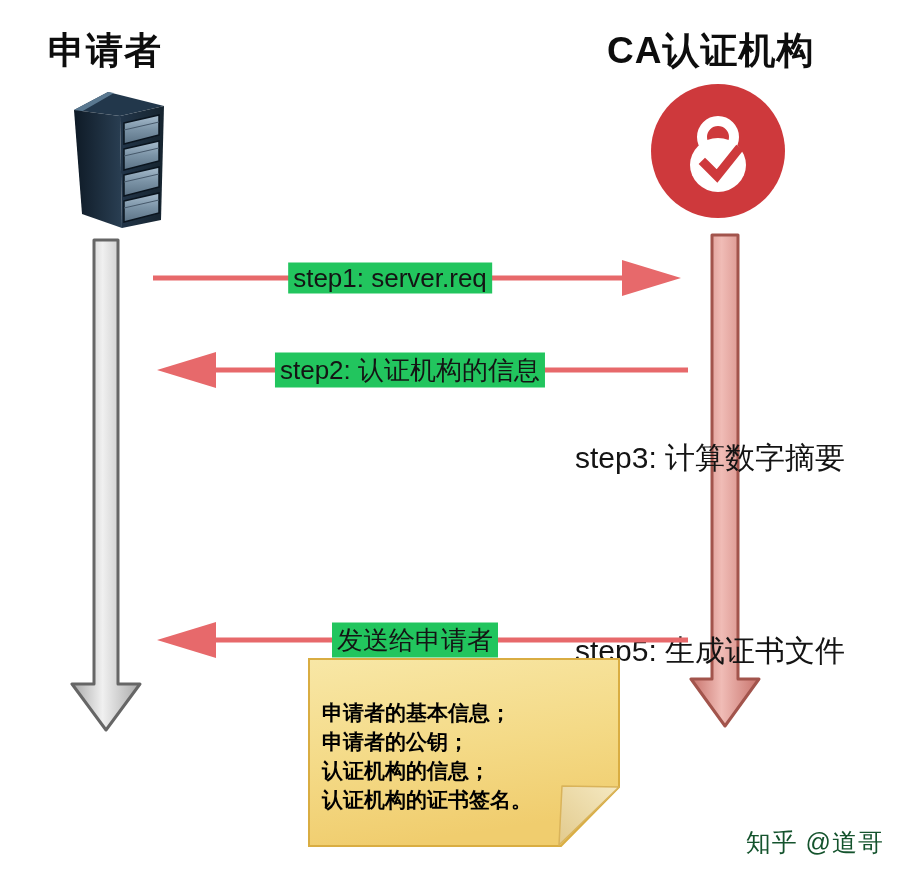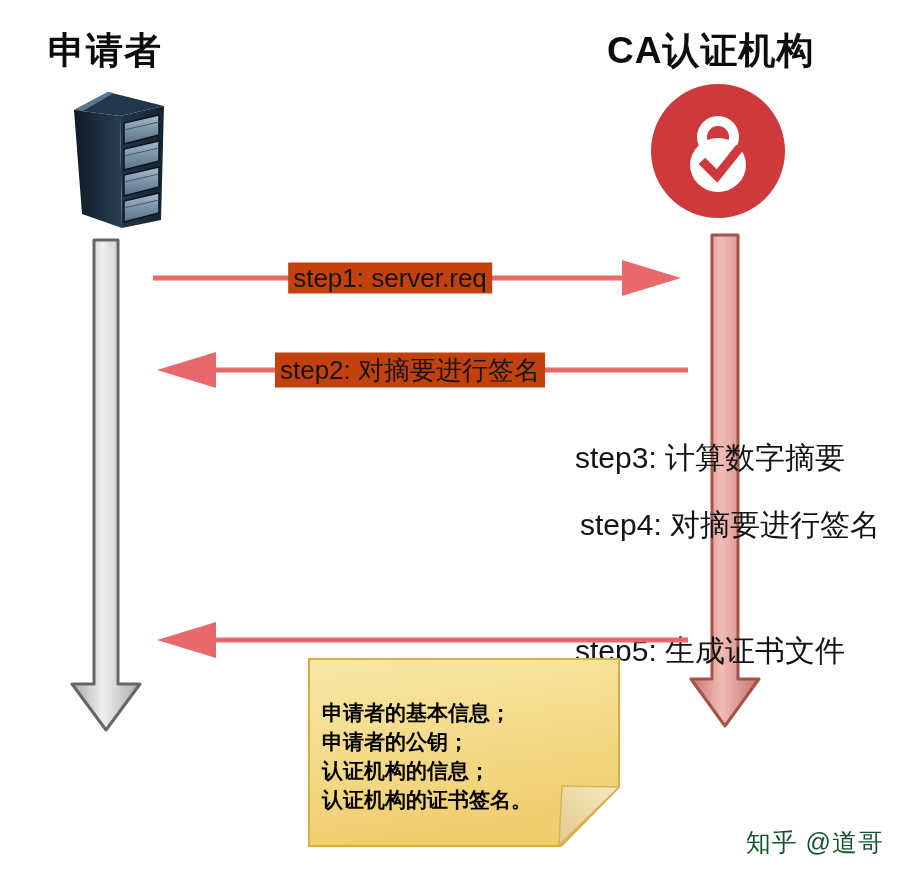--- a/index.html
+++ b/index.html
@@ -18,21 +18,21 @@
     position:absolute;left:651px;top:84px;width:134px;height:134px;border-radius:50%;
     background:#ce393c;z-index:2;display:flex;align-items:center;justify-content:center;
   }
   .lifeline{position:absolute;z-index:1;}
   .lifeline.applicant{left:70px;top:238px;}
   .lifeline.ca{left:687px;top:233px;}
   .msg{position:absolute;left:150px;width:540px;height:40px;z-index:2;}
   .msg svg{position:absolute;left:0;top:0;}
   .msg .label{
     position:absolute;left:50%;top:50%;transform:translate(-50%,-50%);
-    background:#c2410c;padding:0 5px;font-size:26px;color:#141414;white-space:nowrap;text-align:center;
+    background:#22c55e;padding:0 5px;font-size:26px;color:#141414;white-space:nowrap;text-align:center;
   }
   .msg.m1{top:258px;}
   .msg.m2{top:350px;}
   .msg.m6{top:620px;}
   .msg.m1 .label{margin-left:-30px;}
   .msg.m2 .label{margin-left:-10px;}
   .msg.m6 .label{margin-left:-5px;}
   .step-label{
     position:absolute;font-size:30px;color:#141414;white-space:nowrap;z-index:2;
   }
@@ -121,32 +121,32 @@
       <polygon points="472,2 531,20 472,38" fill="#e7696b"></polygon>
     </svg>
     <span class="label">step1: server.req</span>
   </div>
 
   <div class="msg m2">
     <svg width="540" height="40" viewBox="0 0 540 40">
       <line x1="62" y1="20" x2="538" y2="20" stroke="#e7696b" stroke-width="5"></line>
       <polygon points="66,2 7,20 66,38" fill="#e7696b"></polygon>
     </svg>
-    <span class="label">step2: 对摘要进行签名</span>
+    <span class="label">step2: 认证机构的信息</span>
   </div>
 
   <div class="step-label s3">step3: 计算数字摘要</div>
-  <div class="step-label s4">step4: 对摘要进行签名</div>
   <div class="step-label s5">step5: 生成证书文件</div>
 
   <div class="msg m6">
     <svg width="540" height="40" viewBox="0 0 540 40">
       <line x1="62" y1="20" x2="538" y2="20" stroke="#e7696b" stroke-width="5"></line>
       <polygon points="66,2 7,20 66,38" fill="#e7696b"></polygon>
     </svg>
+    <span class="label">发送给申请者</span>
   </div>
 
   <div class="note-wrap">
     <svg width="312" height="190" viewBox="0 0 312 190">
       <defs>
         <linearGradient id="noteGrad" x1="0" y1="0" x2="0.25" y2="1">
           <stop offset="0" stop-color="#f8e7a6"></stop>
             <stop offset="0.55" stop-color="#f4da87"></stop>
             <stop offset="1" stop-color="#f0cd6e"></stop>
         </linearGradient>

